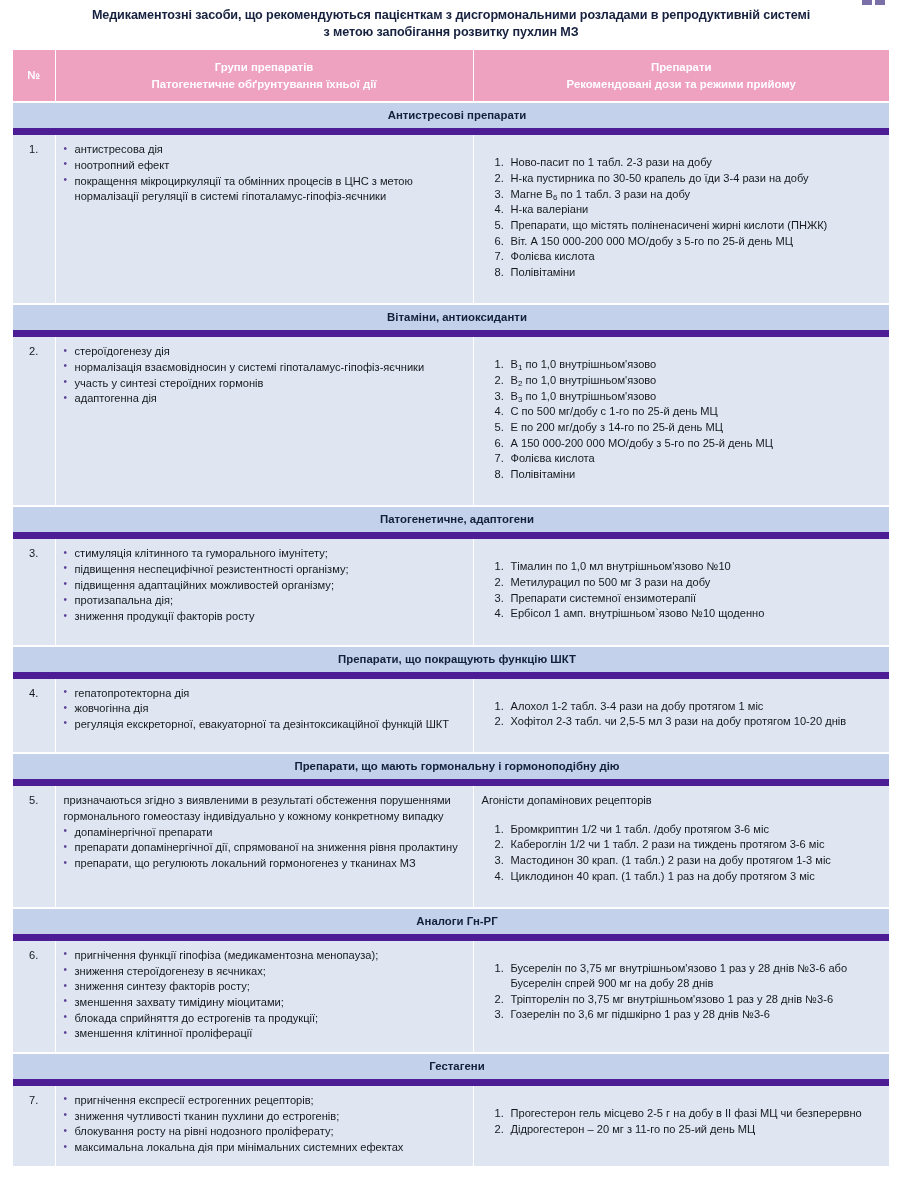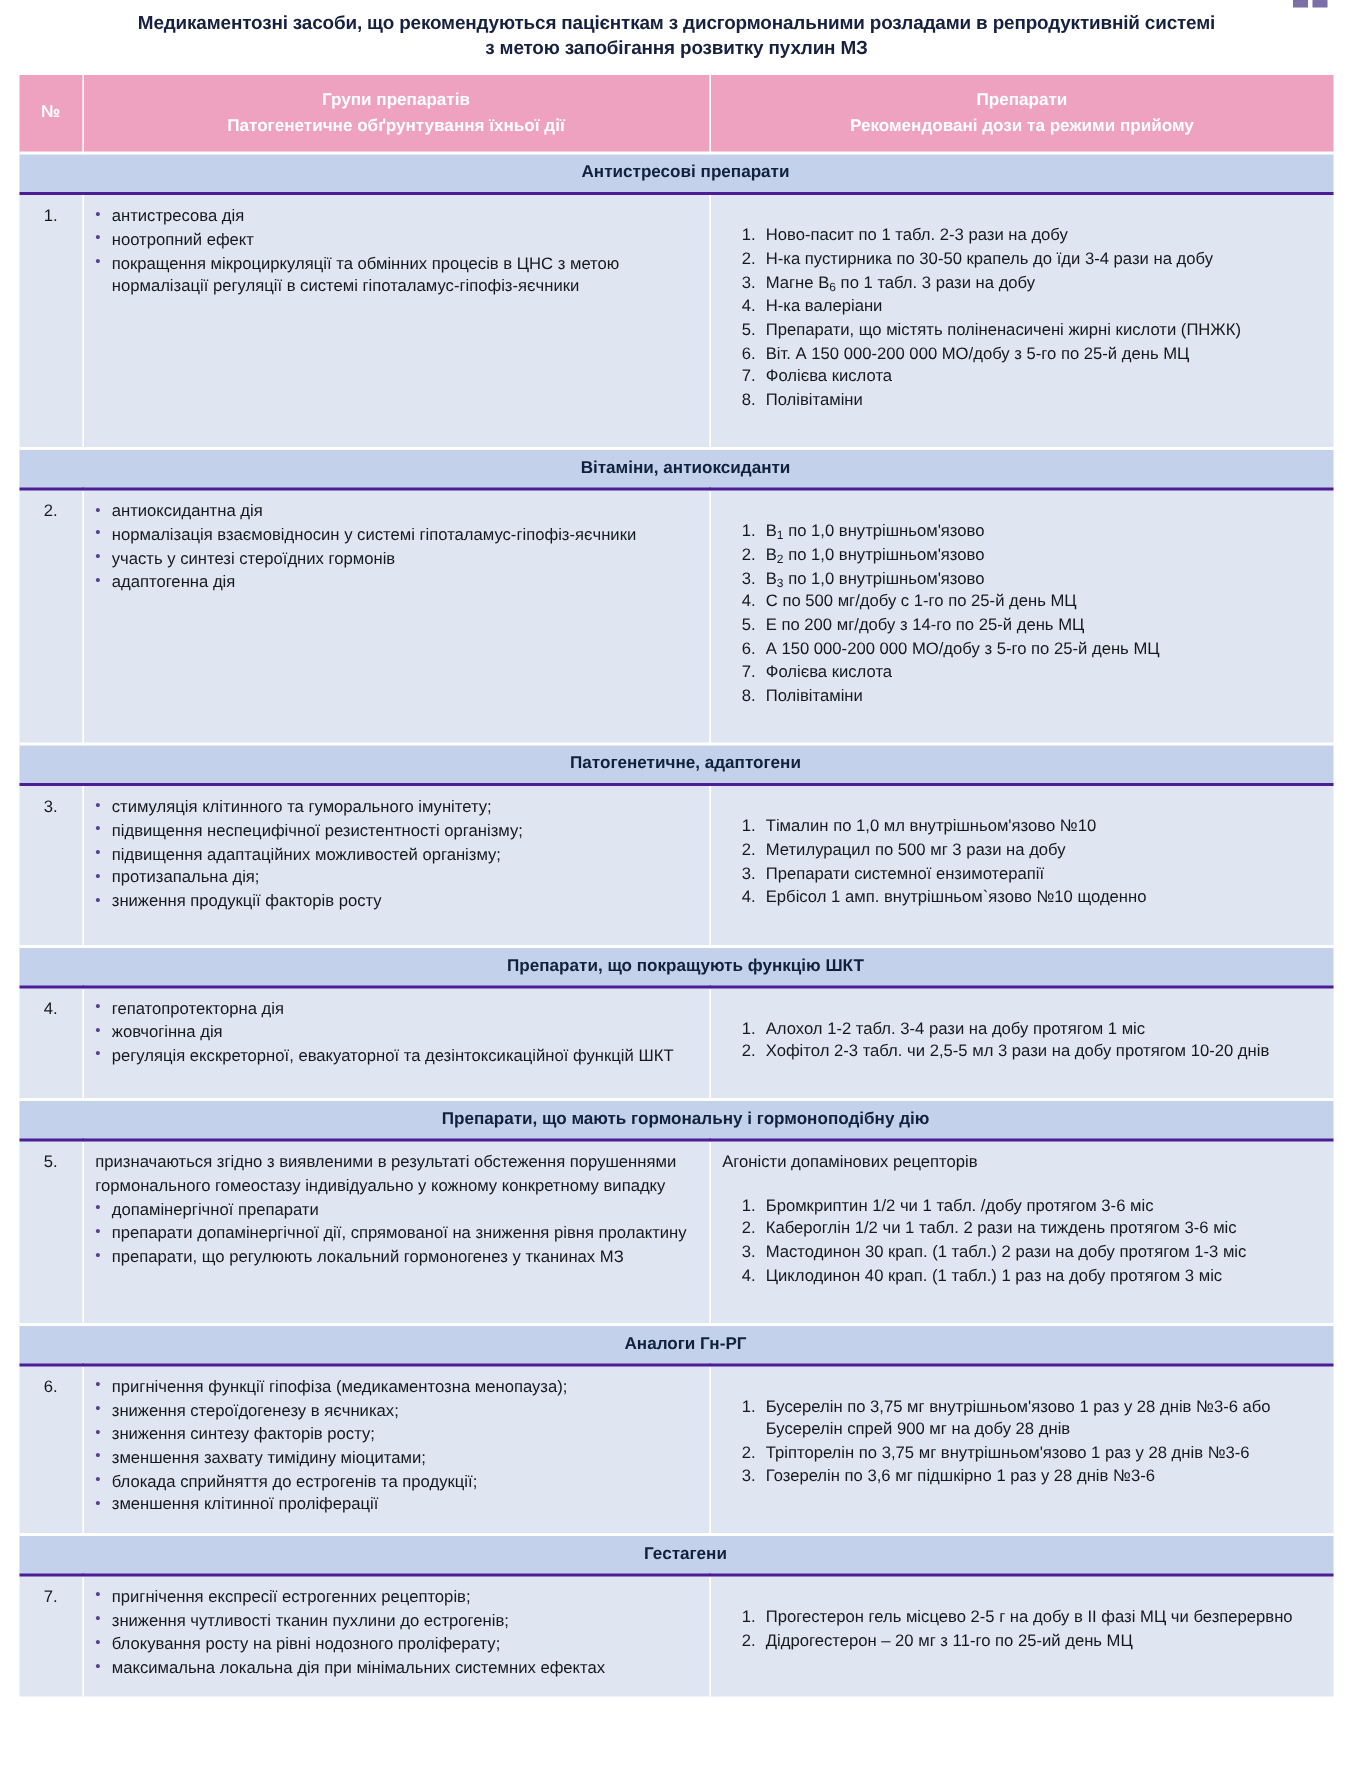--- a/index.html
+++ b/index.html
@@ -78,21 +78,21 @@
   thead th.th-num { font-size: 11.5px; }
 
   tr.section-row td {
     background: #c3d2ea;
     color: #12203c;
     font-size: 11.4px;
     font-weight: bold;
     text-align: center;
     padding: 6px 4px 7px 16px;
     border-top: 2px solid #ffffff;
-    border-bottom: 2px solid #4c1d95;
+    border-bottom: 7px solid #4c1d95;
   }
 
   tr.data-row td {
     background: #dfe6f2;
     vertical-align: top;
     padding: 7px 8px 10px 8px;
     font-size: 11.1px;
     line-height: 1.37;
     color: #16181d;
     border-right: 1px solid #ffffff;
@@ -227,21 +227,21 @@
         </td>
       </tr>
 
       <tr class="section-row">
         <td colspan="3">Вітаміни, антиоксиданти</td>
       </tr>
       <tr class="data-row row-pad-xl">
         <td class="cell-num">2.</td>
         <td class="cell-group">
           <ul class="bullets">
-            <li>антиоксидантна дія</li>
+            <li>стероїдогенезу дія</li>
             <li>нормалізація взаємовідносин у системі гіпоталамус-гіпофіз-яєчники</li>
             <li>участь у синтезі стероїдних гормонів</li>
             <li>адаптогенна дія</li>
           </ul>
         </td>
         <td class="cell-drug">
           <ol class="numbered">
             <li>B<sub>1</sub> по 1,0 внутрішньом'язово</li>
             <li>B<sub>2</sub> по 1,0 внутрішньом'язово</li>
             <li>B<sub>3</sub> по 1,0 внутрішньом'язово</li>

